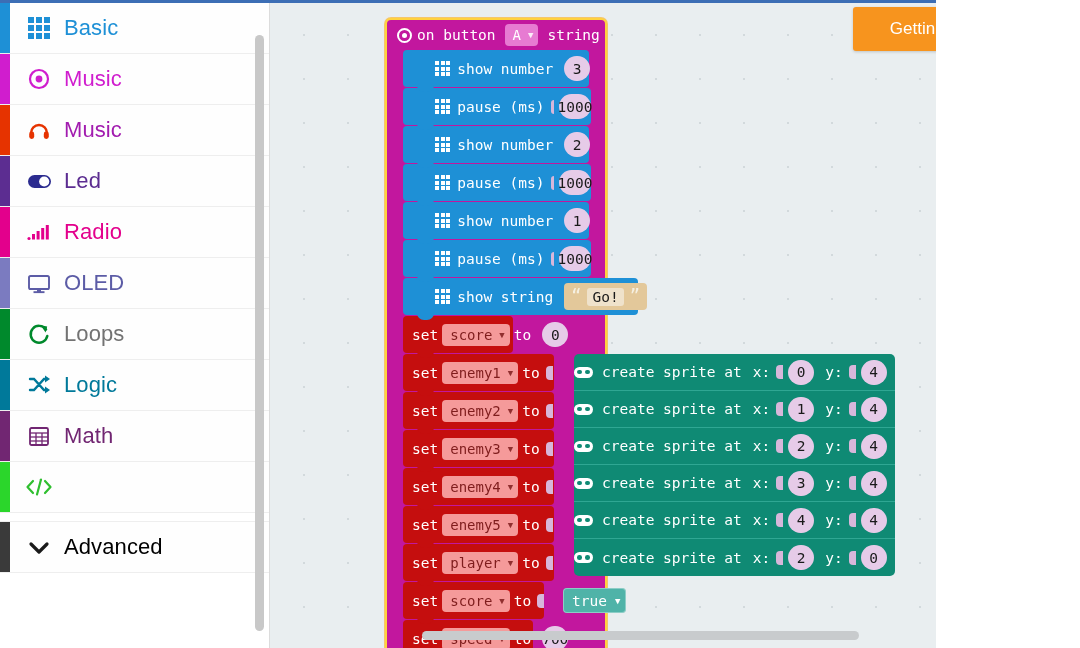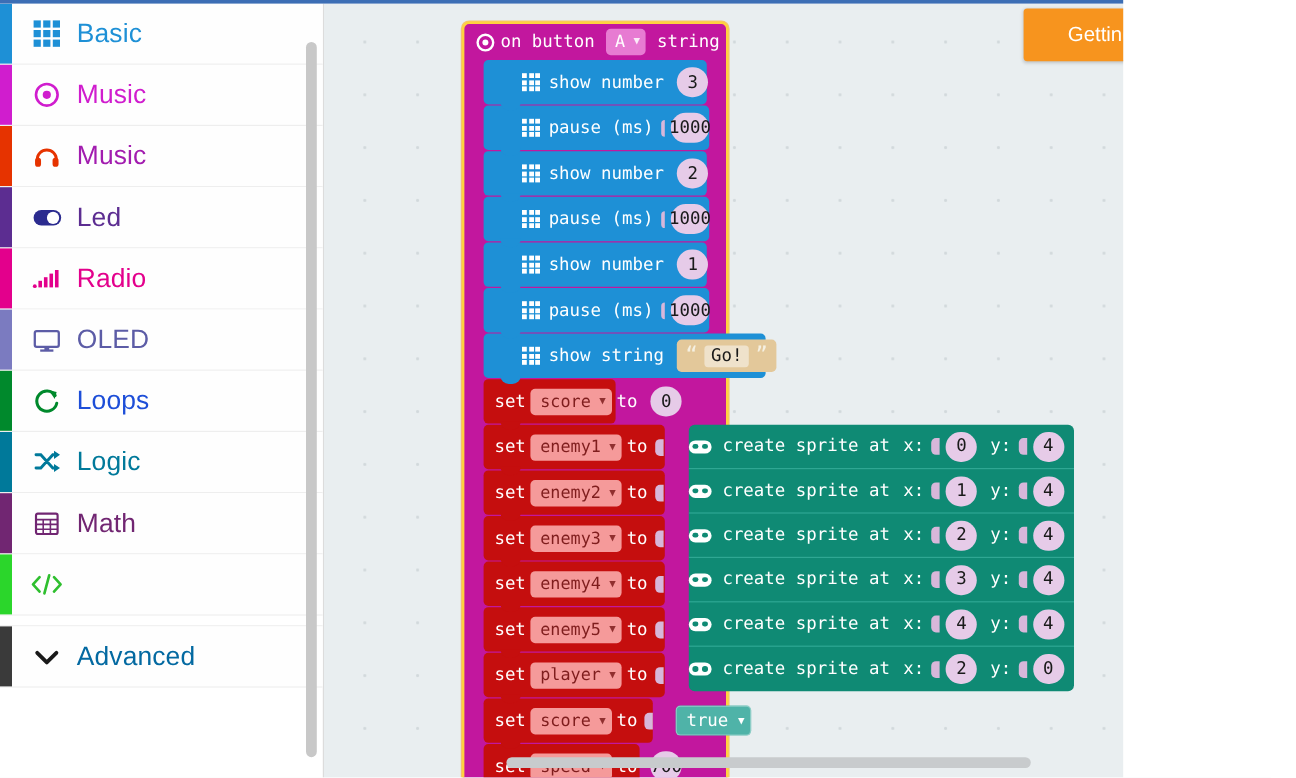--- a/index.html
+++ b/index.html
@@ -52,21 +52,21 @@
   .cat .lbl {
     font-size: 22px;
     letter-spacing: .1px;
     white-space: nowrap;
   }
   .cat-sep {
     height: 9px;
     background: #ffffff;
     border-bottom: 1px solid #eeeeee;
   }
-  .cat.advanced .lbl { color: #0369a1; }
+  .cat.advanced .lbl { color: #000000; }
   
   .g33 { display: grid; grid-template-columns: repeat(3, 6px); grid-gap: 2px; }
   .g33 i { display:block; width: 6px; height: 6px; background: currentColor; }
   
   .sb-track {
     position: absolute; top: 32px; left: 255px;
     width: 9px; height: 596px;
     background: #c8c8c8;
     border-radius: 6px;
     z-index: 22;
@@ -361,21 +361,21 @@
     </div>
 
     <div class="cat">
       <span class="swatch" style="background:#00892C"></span>
       <span class="ico">
         <svg width="26" height="26" viewBox="0 0 26 26">
             <path d="M20 8.5A8.4 8.4 0 1 0 21.3 15" fill="none" stroke="#00892C" stroke-width="2.5" stroke-linecap="round"></path>
             <path d="M14.6 4.2 L21.2 5.6 L19.6 11.4 Z" fill="#00892C"></path>
           </svg>
       </span>
-      <span class="lbl" style="color:#1d4ed8">Loops</span>
+      <span class="lbl" style="color:#737373">Loops</span>
     </div>
 
     <div class="cat">
       <span class="swatch" style="background:#00799A"></span>
       <span class="ico">
         <svg width="26" height="26" viewBox="0 0 26 26">
             <path d="M4 7h4l10 11h3M4 18h4L18 7h3" fill="none" stroke="#00799A" stroke-width="2.4" stroke-linecap="round"></path>
             <path d="M19 3.6 L24 7 L19 10.4 Z" fill="#00799A"></path>
             <path d="M19 14.6 L24 18 L19 21.4 Z" fill="#00799A"></path>
           </svg>

